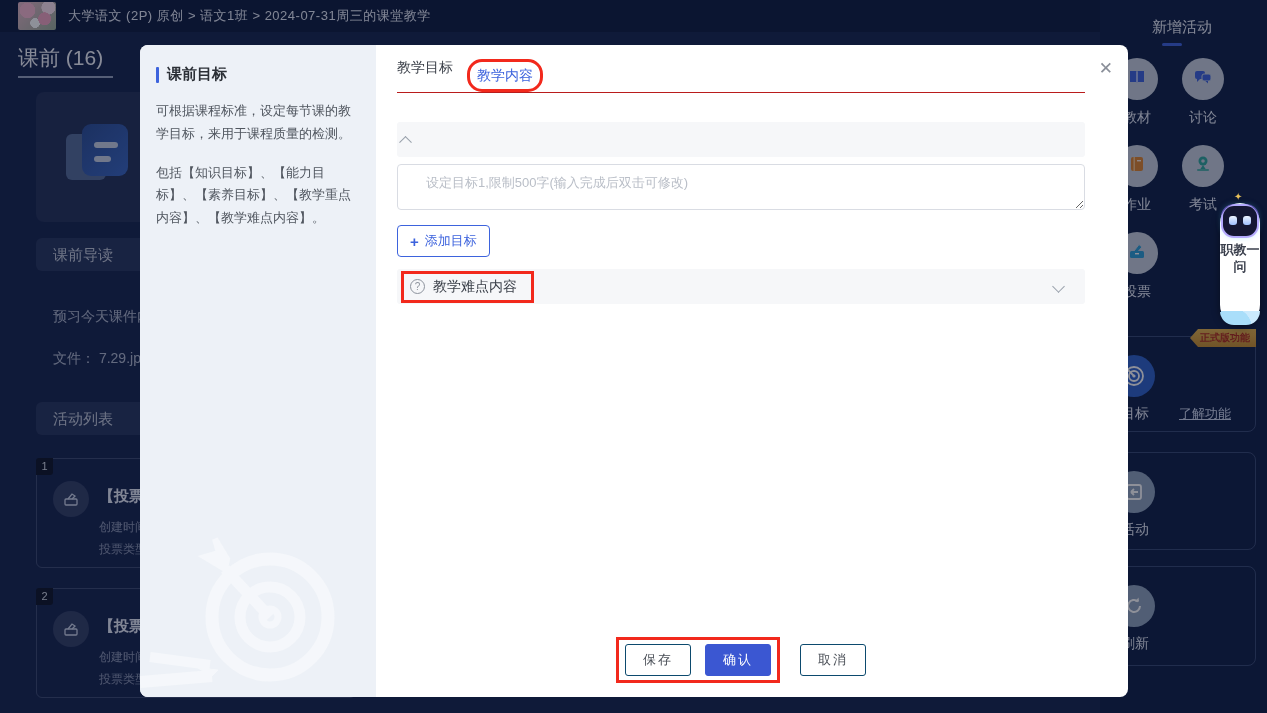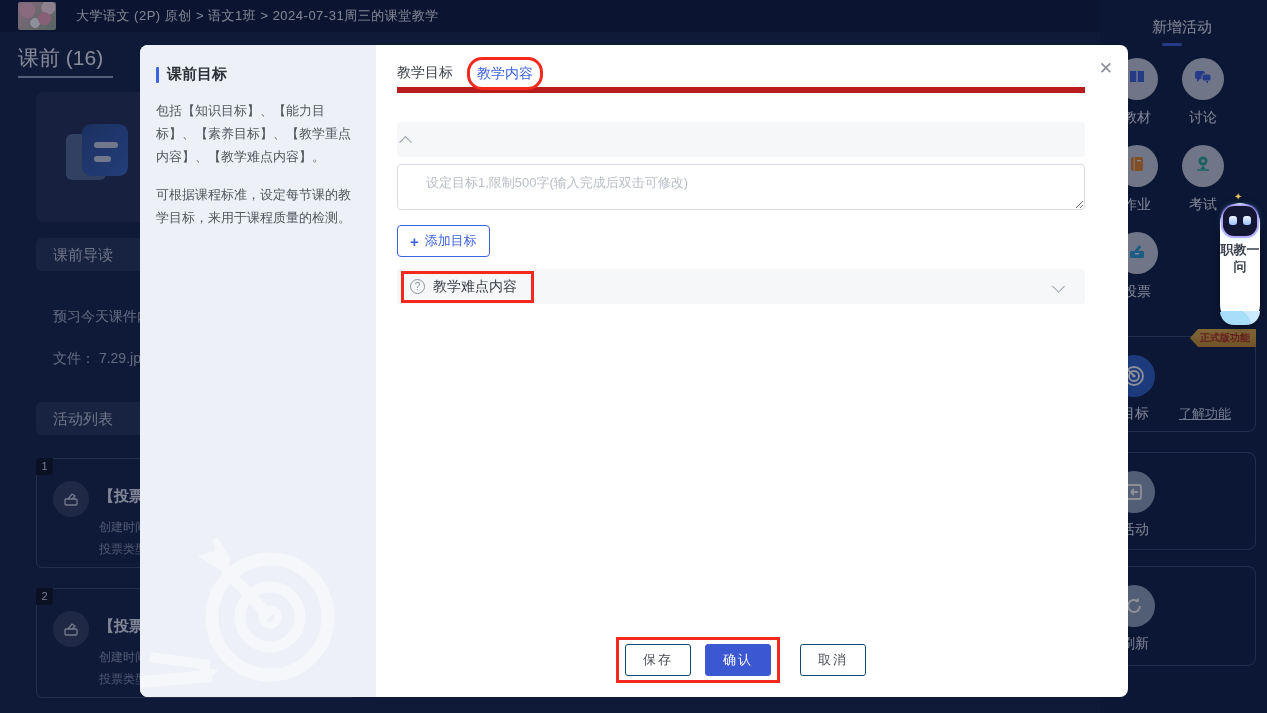--- a/index.html
+++ b/index.html
@@ -10,21 +10,21 @@
   
   .topbar { position:absolute; left:0; top:0; width:1267px; height:32px;
     background:#0e1c3f; display:flex; align-items:center; z-index:1; }
   .thumb { width:38px; height:28px; margin-left:18px; border-radius:2px;
     background:
       radial-gradient(circle at 25% 30%, #f7b9cf 0 22%, transparent 23%),
       radial-gradient(circle at 70% 60%, #f2a5c0 0 20%, transparent 21%),
       radial-gradient(circle at 45% 75%, #ffffff 0 16%, transparent 17%),
       radial-gradient(circle at 80% 20%, #fde3ee 0 18%, transparent 19%),
       linear-gradient(135deg,#e8b8c8,#9caf9a); }
-  .crumb { color:#e6ebf7; font-size:13px; margin-left:20px; letter-spacing:.5px; }
+  .crumb { color:#e6ebf7; font-size:13px; margin-left:12px; letter-spacing:.5px; }
 
   
   .backdrop { position:absolute; inset:0; background:rgba(8,14,33,0.46); z-index:5; }
 
   
   .bgcol { position:absolute; left:0; top:32px; width:360px; height:681px; z-index:1; color:#dfe6f4; }
   .page-title { position:absolute; left:18px; top:12px; font-size:21px; color:#f2f5fc; }
   .title-rule { position:absolute; left:18px; top:44px; width:95px; height:2px; background:rgba(220,230,250,.65); }
   .preview-card { position:absolute; left:36px; top:60px; width:320px; height:130px;
     background:rgba(190,205,235,.08); border-radius:8px; }
@@ -91,21 +91,21 @@
   .modal { position:absolute; left:140px; top:45px; width:988px; height:652px; background:#fff;
     border-radius:8px; z-index:10; display:flex; overflow:hidden; }
   .aside { width:236px; background:#edf1f7; padding:20px 16px; position:relative; flex-shrink:0; }
   .aside-title { display:flex; align-items:center; font-size:15px; font-weight:bold; color:#2b2f36; }
   .aside-accent { width:3px; height:16px; background:#3d63dd; margin-right:8px; border-radius:1px; }
   .aside-p { margin-top:16px; font-size:13px; color:#50565f; line-height:1.75; }
   .watermark { position:absolute; left:0; bottom:0; opacity:.55; }
 
   .mmain { flex:1; position:relative; padding:14px 43px 0 21px; }
   .close-x { position:absolute; top:13px; right:15px; font-size:17px; color:#8a8f99; cursor:pointer; }
-  .tabs { display:flex; align-items:center; height:34px; border-bottom:6px solid #b91c1c; }
+  .tabs { display:flex; height:34px; border-bottom:1px solid #b91c1c; }
   .tab { font-size:14px; color:#3a3f48; cursor:pointer; }
   .tab.active { color:#3d63dd; }
   .redbox { border:3px solid #f2291c; }
   .tab-redbox { padding:4px 7px; margin-left:14px;border-radius:15px; }
   .sec { margin-top:29px; height:35px; background:#f6f7f9; border-radius:3px;
     display:flex; align-items:center; justify-content:space-between; padding:0 22px 0 4px; }
   .sec.second { margin-top:12px; }
   .sec-left { display:flex; align-items:center; padding:4px 14px 4px 6px; }
   .sec-ic { width:15px; height:15px; margin-right:8px; display:inline-flex; }
   .sec-label { font-size:14px; color:#3a3f48; }
@@ -299,22 +299,22 @@
   <div class="wave"></div>
 </div>
 
 <div class="modal">
 
   <div class="aside">
     <div class="aside-title">
       <span class="aside-accent"></span>
       <span>课前目标</span>
     </div>
+    <div class="aside-p">可根据课程标准，设定每节课的教学目标，来用于课程质量的检测。</div>
     <div class="aside-p">包括【知识目标】、【能力目标】、【素养目标】、【教学重点内容】、【教学难点内容】。</div>
-    <div class="aside-p">可根据课程标准，设定每节课的教学目标，来用于课程质量的检测。</div>
     <svg class="watermark" width="212" height="200" viewBox="0 0 212 200">
       <g stroke="#ffffff" fill="none" opacity=".8">
         <circle cx="130" cy="120" r="58" stroke-width="13"></circle>
         <circle cx="130" cy="120" r="30" stroke-width="11"></circle>
         <circle cx="130" cy="120" r="8" stroke-width="7"></circle>
         <path d="M130 120 L85 72" stroke-width="11"></path>
         <path d="M85 72 l-20 -12 l14 -4 l-4 -14 l12 20 z" fill="#fff" stroke-width="6"></path>
         <path d="M10 160 l60 8" stroke-width="10"></path>
         <path d="M0 185 l72 -6" stroke-width="12"></path>
         <path d="M72 179 l-14 -8 l20 2 z" fill="#fff"></path>

